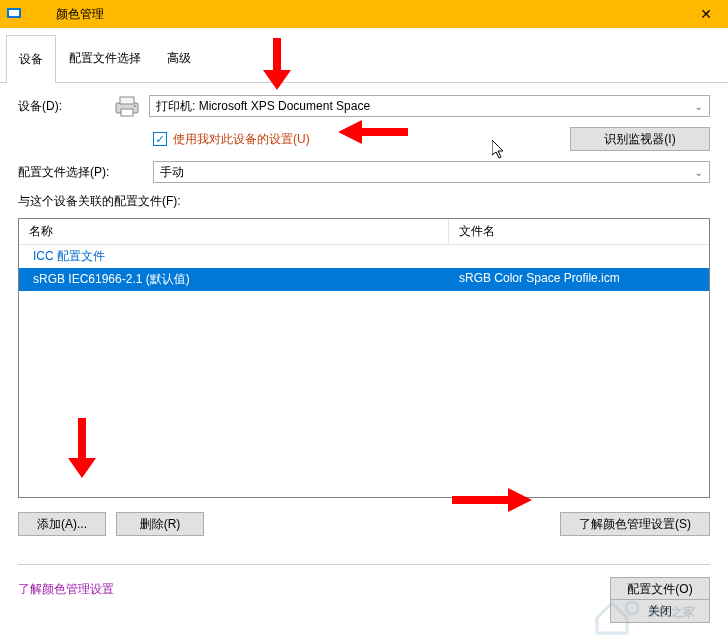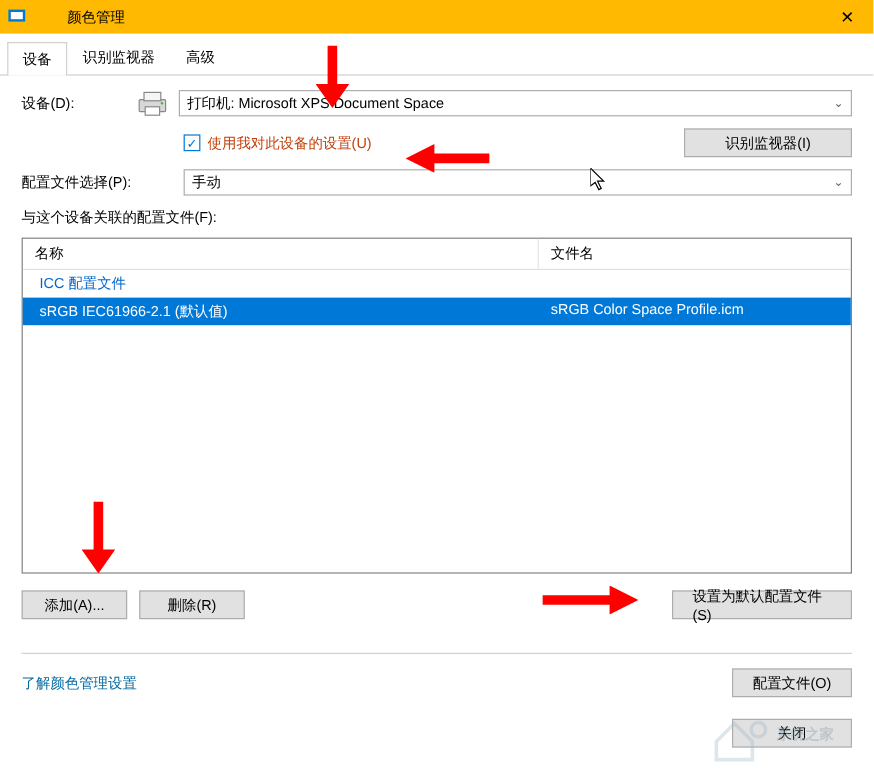--- a/index.html
+++ b/index.html
@@ -4,21 +4,21 @@
 <style>
 * { box-sizing: border-box; margin: 0; padding: 0; font-family: "Microsoft YaHei", "Segoe UI", sans-serif; font-size: 12px; }
 body { background: #fff; width: 728px; height: 641px; overflow: hidden; position: relative; }
 
 .titlebar { height: 28px; background: #ffb900; display: flex; align-items: center; padding: 0 2px 0 6px; gap: 28px; }
 .titlebar .icon { width: 16px; height: 16px; margin-right: 6px; display: flex; align-items: center; justify-content: center; }
 .titlebar .title { flex: 1; color: #000; }
 .titlebar .close { width: 40px; height: 28px; display: flex; align-items: center; justify-content: center; color: #000; font-size: 14px; }
 
 .tabs { display: flex; border-bottom: 1px solid #d0d0d0; padding: 6px 6px 0 6px; }
-.tab { padding: 5px 12px; border: 1px solid transparent; border-bottom: none; cursor: pointer; position: relative; }
+.tab { padding: 15px 12px; border: 1px solid transparent; border-bottom: none; cursor: pointer; position: relative; }
 .tab.active { border-color: #d0d0d0; background: #fff; top: 1px; }
 
 .content { padding: 12px 18px; }
 .row { display: flex; align-items: center; margin-bottom: 10px; }
 .label { width: 95px; }
 .printer-icon { width: 28px; height: 22px; margin-right: 8px; }
 .select { flex: 1; height: 22px; border: 1px solid #adadad; background: #fff; padding: 0 18px 0 6px; display: flex; align-items: center; position: relative; }
 .select .chev { position: absolute; right: 6px; top: 50%; transform: translateY(-50%); font-size: 10px; color: #666; }
 
 .checkbox-row { display: flex; align-items: center; margin-left: 135px; margin-bottom: 12px; }
@@ -40,21 +40,21 @@
 .data-row .c1 { width: 430px; padding-left: 14px; }
 .data-row .c2 { flex: 1; padding-left: 10px; }
 
 .action-row { display: flex; gap: 10px; margin-bottom: 28px; }
 .action-row .btn { width: 88px; }
 .action-row .btn.wide { width: 150px; }
 
 .divider { height: 1px; background: #d0d0d0; margin-bottom: 12px; }
 
 .footer-row { display: flex; align-items: center; }
-.link { color: #0369a1; cursor: pointer; }
+.link { color: #a21caf; cursor: pointer; }
 .footer-row .btn { width: 100px; text-align: center; }
 
 .bottom-close { position: absolute; right: 18px; bottom: 18px; width: 100px; }
 
 .arrow-red { position: absolute; pointer-events: none; }
 .arrow-red svg { display: block; }
 
 .watermark { position: absolute; right: 1px; bottom: 0; opacity: .35; pointer-events: none; }
 
 .cursor-sim { position: absolute; left: 492px; top: 140px; pointer-events: none; }
@@ -68,21 +68,21 @@
         <rect x="1" y="2" width="14" height="10" fill="#0078d7"></rect>
         <rect x="3" y="4" width="10" height="6" fill="#fff"></rect>
       </svg>
   </span>
   <span class="title">颜色管理</span>
   <span class="close">✕</span>
 </div>
 
 <div class="tabs">
   <div class="tab active">设备</div>
-  <div class="tab">识别监视器</div>
+  <div class="tab">配置文件选择</div>
   <div class="tab">高级</div>
 </div>
 
 <div class="content">
 
   <div class="row">
     <span class="label">设备(D):</span>
     <span class="printer-icon">
       <svg width="28" height="22" viewBox="0 0 28 22">
         <rect x="3" y="8" width="22" height="10" rx="1" fill="#d8d8d8" stroke="#888"></rect>
@@ -125,21 +125,21 @@
     <div class="data-row">
       <div class="c1">sRGB IEC61966-2.1 (默认值)</div>
       <div class="c2">sRGB Color Space Profile.icm</div>
     </div>
   </div>
 
   <div class="action-row">
     <div class="btn">添加(A)...</div>
     <div class="btn">删除(R)</div>
     <div class="flex-spacer"></div>
-    <div class="btn wide">设置为默认配置文件(S)</div>
+    <div class="btn wide">了解颜色管理设置(S)</div>
   </div>
 
   <div class="divider"></div>
 
   <div class="footer-row">
     <span class="link">了解颜色管理设置</span>
     <div class="flex-spacer"></div>
     <div class="btn">配置文件(O)</div>
   </div>
 

